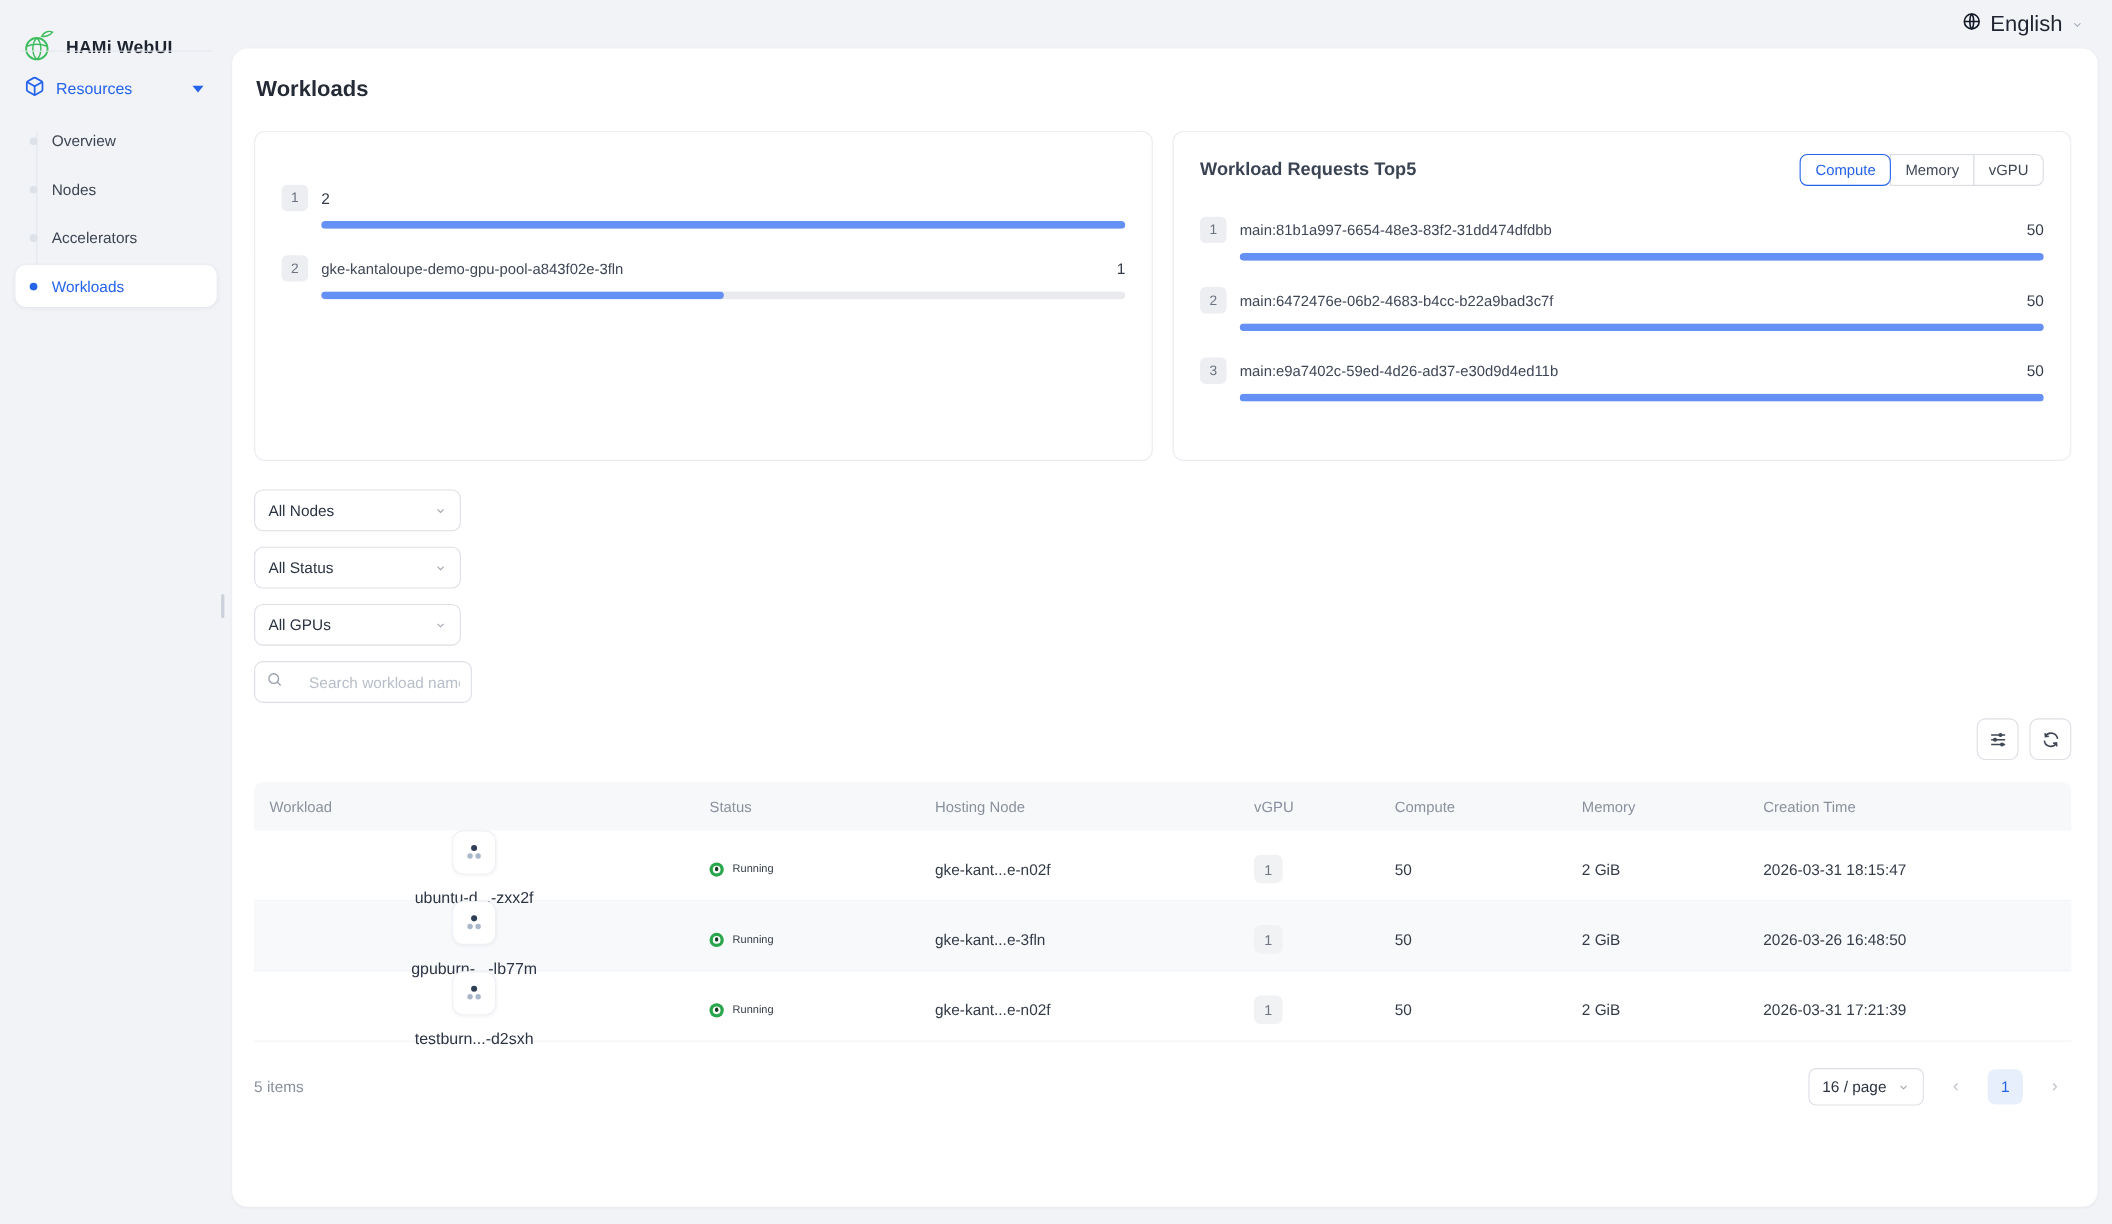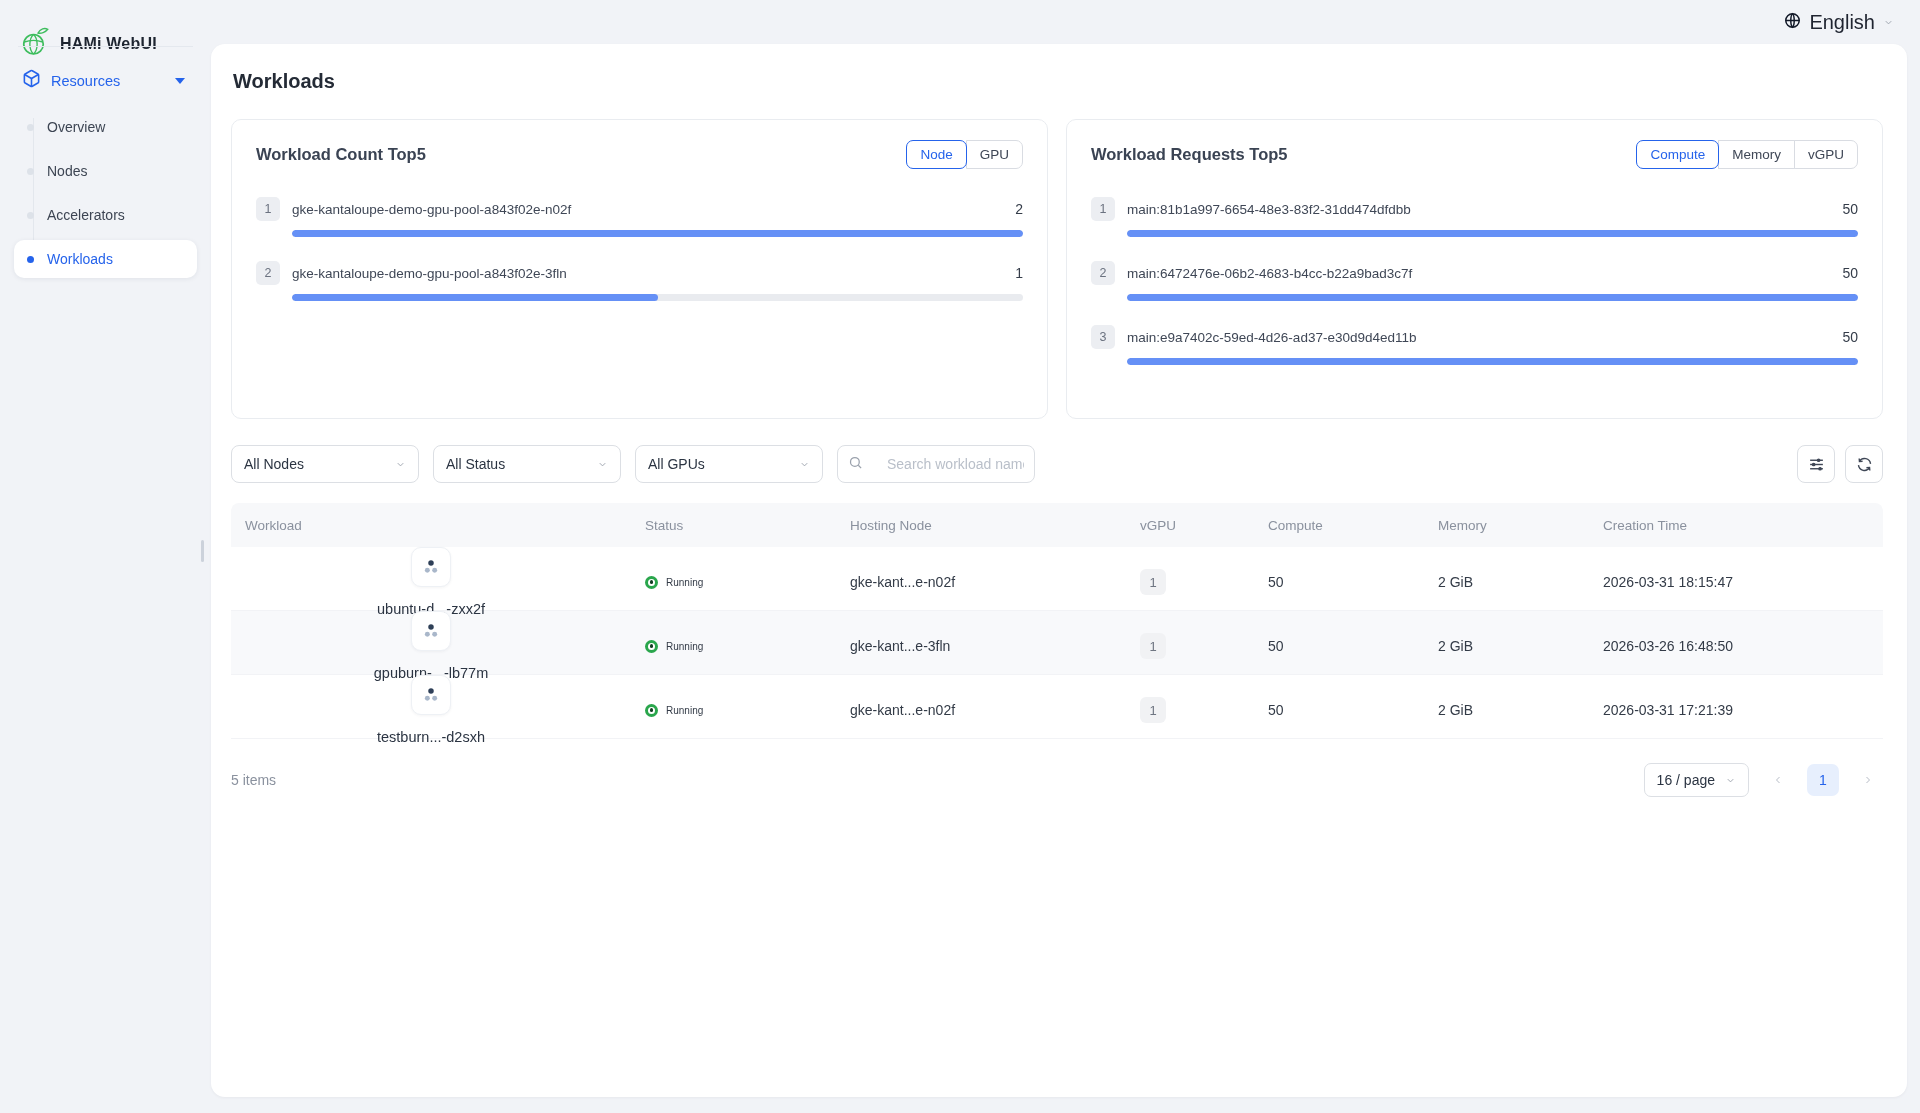--- a/index.html
+++ b/index.html
@@ -52,21 +52,21 @@
   .bar-list { margin-top:28px; }
   .bar-item { margin-bottom:24px; }
   .bar-top { display:flex; align-items:center; }
   .rank-badge { width:24px; height:24px; border-radius:5px; background:#eceef2; color:#6b7280; font-size:12.5px; display:flex; align-items:center; justify-content:center; flex:0 0 24px; }
   .bar-name { flex:1; margin-left:12px; font-size:13.5px; color:#3f4756; white-space:nowrap; overflow:hidden; text-overflow:ellipsis; }
   .bar-value { font-size:14px; color:#343c49; margin-left:12px; }
   .bar-track { margin:9px 0 0 36px; height:7px; border-radius:4px; background:#e9ebef; overflow:hidden; }
   .bar-fill { height:100%; border-radius:4px; background:#6590f6; }
 
   
-  .filter-row { display:flex; align-items:flex-start; gap:14px; margin-top:26px; }
+  .filter-row { display:flex; align-items:flex-start; gap:14px; margin-top:26px;flex-direction:column; }
   .select-box { width:188px; height:38px; border:1px solid #dcdfe4; border-radius:8px; background:#fff; display:flex; align-items:center; padding:0 12px; cursor:pointer; }
   .select-value { flex:1; font-size:14px; color:#2b3442; }
   .search-box { width:198px; height:38px; border:1px solid #dcdfe4; border-radius:8px; background:#fff; display:flex; align-items:center; padding:0 10px; gap:24px; }
   .search-box input { border:none; outline:none; flex:1; font-family:inherit; font-size:14px; color:#2b3442; background:transparent; width:100%; }
   .search-box input::placeholder { color:#b9bfc9; }
   .icon-btns { margin-left:auto; display:flex; gap:10px; }
   .icon-btn { width:38px; height:38px; border:1px solid #dcdfe4; border-radius:8px; background:#fff; display:flex; align-items:center; justify-content:center; cursor:pointer; }
 
   
   .table { margin-top:20px; }
@@ -165,32 +165,24 @@
     </div>
   </div>
   <div class="resize-handle"></div>
 
   <div class="main">
     <div class="page-title">Workloads</div>
 
     <div class="cards-row">
 
       <div class="card">
-        <div class="card-head">
-          <div class="card-title">Workload Count Top5</div>
-          <div class="toggle-group">
-            <button class="toggle-btn active">Node</button>
-            <button class="toggle-btn">GPU</button>
-          </div>
-        </div>
         <div class="bar-list">
           <div class="bar-item">
             <div class="bar-top">
               <span class="rank-badge">1</span>
-              <span class="bar-name">gke-kantaloupe-demo-gpu-pool-a843f02e-n02f</span>
               <span class="bar-value">2</span>
             </div>
             <div class="bar-track">
               <div class="bar-fill" style="width: 100%;"></div>
             </div>
           </div>
           <div class="bar-item">
             <div class="bar-top">
               <span class="rank-badge">2</span>
               <span class="bar-name">gke-kantaloupe-demo-gpu-pool-a843f02e-3fln</span>

